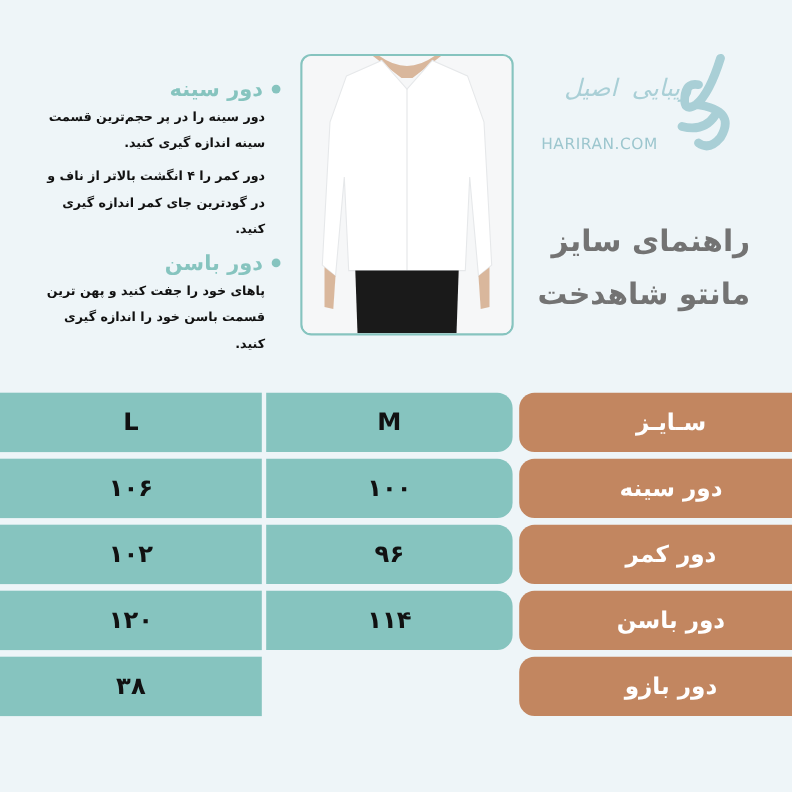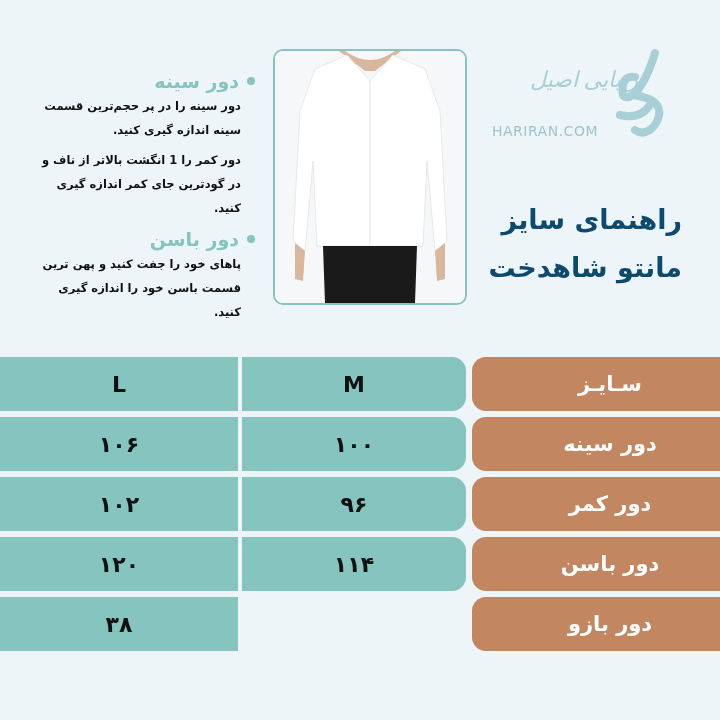--- a/index.html
+++ b/index.html
@@ -10,40 +10,40 @@
   }
   .tips { position:absolute; left:40px; top:68px; width:215px; direction:rtl; text-align:right; }
   .tip-head { display:flex; align-items:center; gap:6px; color:#86c4bf; font-weight:bold; font-size:19px; line-height:26px; }
   .dot { width:8px; height:8px; border-radius:50%; background:#86c4bf; display:inline-block; margin-left:2px; }
   .tip-text { font-size:11.5px; color:#111; line-height:24px; padding-right:14px; margin-bottom:6px; font-weight:bold; }
   .photo {
     position:absolute; left:273px; top:49px; width:190px; height:252px;
     border:2px solid #86c4bf; border-radius:10px; background:#f6f7f8; overflow:hidden;
   }
   .logo { position:absolute; left:505px; top:45px; width:175px; height:95px; }
-  .logo-script { position:absolute; left:25px; top:22px; font-family:Liberation Serif, serif; font-style:italic; color:#a9cfd6; font-size:22px; direction:rtl; }
+  .logo-script { position:absolute; left:8px; top:22px; font-family:Liberation Mono, monospace; font-style:italic; color:#a9cfd6; font-size:22px; direction:rtl; }
   .logo-url { position:absolute; left:-13px; top:78px; font-size:14px; color:#9cc6ce; letter-spacing:0.5px; }
-  .title { position:absolute; right:38px; top:196px; direction:rtl; text-align:right; color:#0c4a6e; font-weight:bold; font-size:27px; line-height:48px; }
+  .title { position:absolute; right:38px; top:196px; direction:rtl; text-align:right; color:#737373; font-weight:bold; font-size:27px; line-height:48px; }
   .table { position:absolute; left:0; top:357px; width:720px; }
   .row { position:absolute; left:0; width:720px; height:54px; }
   .cell { position:absolute; top:0; height:54px; display:flex; align-items:center; justify-content:center; font-weight:bold; font-size:22px; color:#111; }
   .c-l { left:0; width:238px; background:#86c4bf; }
   .c-m { left:242px; width:224px; background:#86c4bf; border-radius:0 14px 14px 0; }
   .c-h { left:472px; width:276px; background:#c28660; color:#fff; border-radius:14px 0 0 14px; direction:rtl; font-size:21px; }
 </style>
 </head>
 <body>
 
 <div class="tips">
   <div class="tip-head">
       <span class="dot"></span>
       <span>دور سینه</span>
     </div>
   <div class="tip-text">دور سینه را در پر حجم‌ترین قسمت سینه اندازه گیری کنید.</div>
-  <div class="tip-text">دور کمر را 1 انگشت بالاتر از ناف و در گودترین جای کمر اندازه گیری کنید.</div>
+  <div class="tip-text">دور کمر را ۴ انگشت بالاتر از ناف و در گودترین جای کمر اندازه گیری کنید.</div>
   <div class="tip-head">
       <span class="dot"></span>
       <span>دور باسن</span>
     </div>
   <div class="tip-text">پاهای خود را جفت کنید و پهن ترین قسمت باسن خود را اندازه گیری کنید.</div>
 </div>
 
 <div class="photo">
   <svg width="190" height="252" viewBox="0 0 190 252">
     <rect width="190" height="252" fill="#f6f7f8"></rect>

